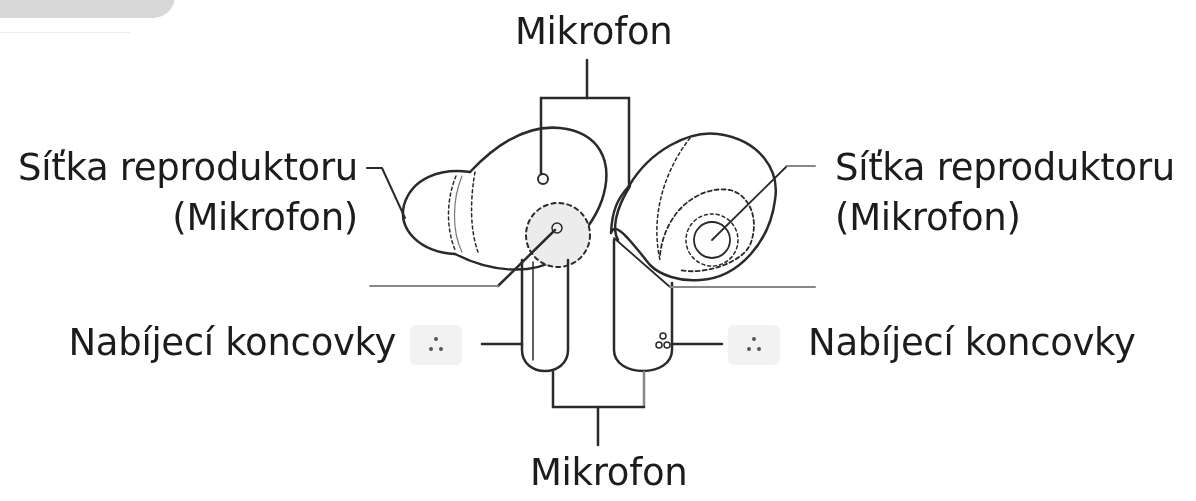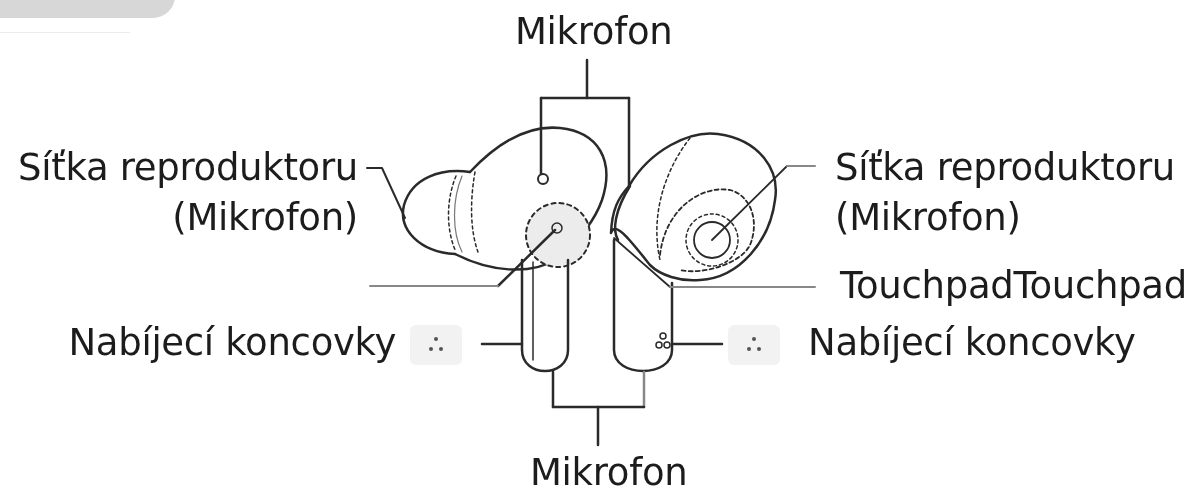--- a/index.html
+++ b/index.html
@@ -101,19 +101,18 @@
   </div>
 
   <div class="lbl" style="left:515px; top:12px;">Mikrofon</div>
 
   <div class="lbl r" style="right:838px; top:148px;">Síťka reproduktoru</div>
   <div class="lbl r" style="right:838px; top:198px;">(Mikrofon)</div>
 
   <div class="lbl" style="left:835px; top:148px;">Síťka reproduktoru</div>
   <div class="lbl" style="left:835px; top:198px;">(Mikrofon)</div>
 
-  <div class="lbl" style="left:840px; top:266px;">TouchpadTouchpad</div>
 
   <div class="lbl r" style="right:800px; top:323px;">Nabíjecí koncovky</div>
   <div class="lbl" style="left:808px; top:323px;">Nabíjecí koncovky</div>
 
   <div class="lbl" style="left:530px; top:453px;">Mikrofon</div>
 </div>
 
 </body></html>

